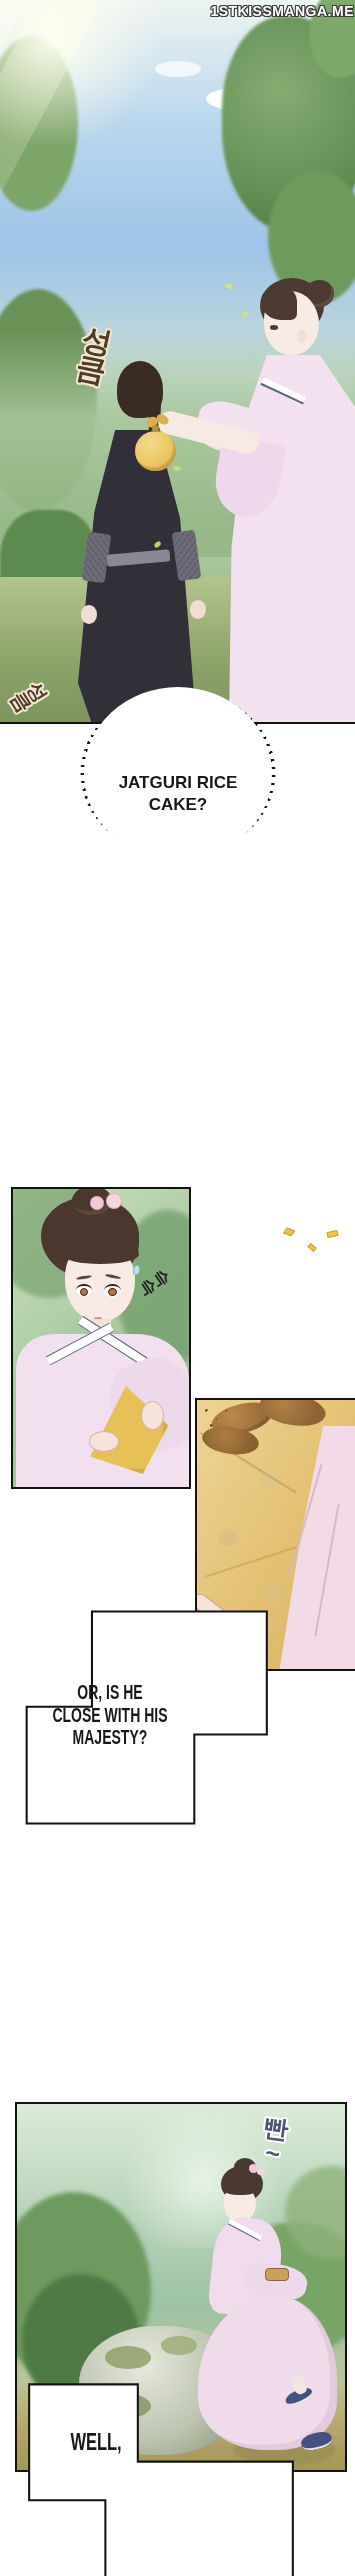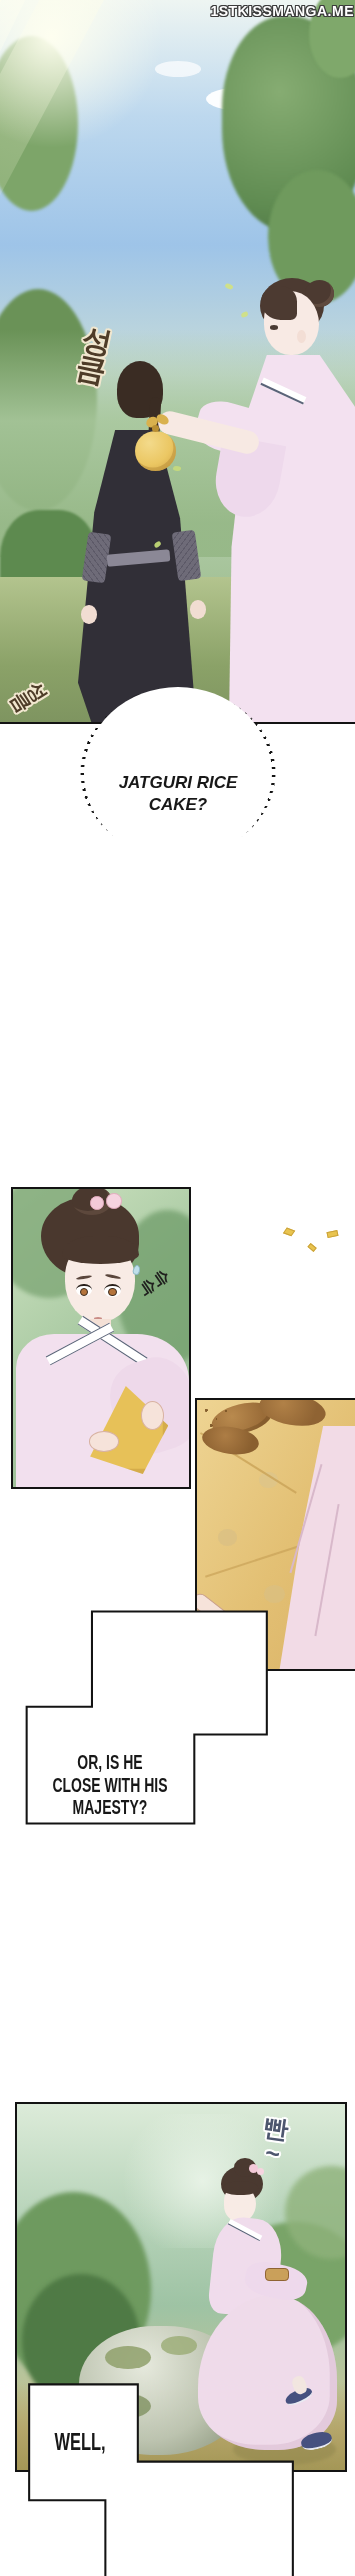--- a/index.html
+++ b/index.html
@@ -97,21 +97,21 @@
 
   <div class="sfx outline-cream" style="left:17.5px;top:678px;width:21.6px;font-size:19.6px;transform:rotate(58deg);">성큼</div>
 
   <div class="abs" style="left:49px;top:662px;width:258px;height:222px;">
     <div class="abs" style="left:0;top:0;width:258px;height:222px;
          background:repeating-conic-gradient(#141414 0deg 1.4deg,rgba(0,0,0,0) 1.4deg 4.8deg);
          -webkit-mask:radial-gradient(closest-side,transparent 0 56%,#000 57% 75%,transparent 76%);
          mask:radial-gradient(closest-side,transparent 0 56%,#000 57% 75%,transparent 76%);"></div>
     <div class="abs" style="left:35px;top:25px;width:188px;height:173px;border-radius:50%;background:#ffffff;"></div>
     <div class="dlgfloat" style="left:35px;top:25px;width:188px;height:173px;">
-      <div class="dlg" style="font-size:17px;font-style:italic;font-weight:700;transform:scale(1,1);line-height:1.25;margin-top:40px;">JATGURI RICE
+      <div class="dlg" style="font-size:17px;font-weight:700;transform:scale(1,1);line-height:1.25;margin-top:40px;">JATGURI RICE
 CAKE?</div>
     </div>
   </div>
 
   <div class="panel" style="left:11.3px;top:1187px;width:180px;height:302px;
               background:linear-gradient(140deg,#cfe3c2,#abcba4 45%,#8fb28c);">
     <div class="blob" style="left:-20.6px;top:-15.5px;width:113px;height:124px;filter:blur(2.1px);background:#7fa877;opacity:.8;"></div>
     <div class="blob" style="left:103px;top:20.6px;width:103px;height:155px;filter:blur(2.6px);background:#74a06e;opacity:.8;"></div>
     <div class="blob" style="left:31px;top:155px;width:134px;height:134px;filter:blur(3.1px);background:#b9d8ae;opacity:.7;"></div>
     <div class="blob" style="left:28px;top:7.7px;width:98px;height:82px;border-radius:50% 50% 45% 55%;background:#4a382e;"></div>
@@ -171,21 +171,21 @@
     <div class="abs" style="left:129px;top:103px;width:1.5px;height:134px;transform:rotate(10deg);background:#d8b8ca;"></div>
     <div class="abs" style="left:-8.2px;top:204px;width:49px;height:15.5px;border-radius:8.2px;transform:rotate(38deg);background:#f6e3da;border:0.5px solid #caa08e;"></div>
     <div class="abs" style="left:-5.2px;top:227px;width:54px;height:16.5px;border-radius:8.2px;transform:rotate(34deg);background:#f6e3da;border:0.5px solid #caa08e;"></div>
     <div class="abs" style="left:-3.1px;top:250px;width:52px;height:16.5px;border-radius:8.2px;transform:rotate(30deg);background:#f3ded3;border:0.5px solid #caa08e;"></div>
   </div>
 
 
   <svg class="abs" style="left:20.6px;top:1606px;" width="252" height="223" viewBox="0 0 490 432">
     <path d="M138,10 H478 V249 H337 V422 H11 V195 H138 Z" fill="#ffffff" stroke="#131313" stroke-width="4"></path>
   </svg>
-  <div class="dlgfloat" style="left:31px;top:1742px;width:158px;height:88px;">
+  <div class="dlgfloat" style="left:31px;top:1672px;width:158px;height:88px;">
     <div class="dlg" style="font-size:17.5px;">OR, IS HE
 CLOSE WITH HIS
 MAJESTY?</div>
   </div>
 
   <div class="panel" style="left:15px;top:2102px;width:332px;height:370px;
               background:linear-gradient(180deg,#dcebd9 0%,#b8d4ba 30%,#9ec3a4 55%,#b9c49a 75%,#c9bc82 100%);">
     <div class="abs" style="left:93px;top:10.3px;width:185px;height:134px;
          background:radial-gradient(circle,rgba(240,248,238,.8),rgba(240,248,238,0) 70%);"></div>
     <div class="blob" style="left:-20.6px;top:88px;width:155px;height:196px;filter:blur(2.1px);background:#6e9a5f;"></div>
@@ -216,18 +216,18 @@
     <div class="abs" style="left:248px;top:164px;width:24px;height:13.4px;border-radius:4.1px;background:#caa05a;border:1px solid #8f6333;"></div>
     <div class="abs" style="left:268px;top:286px;width:28px;height:13.4px;border-radius:45%;transform:rotate(-24deg);background:#46517f;border-bottom:2.1px solid #e8eaf2;"></div>
     <div class="abs" style="left:284px;top:329px;width:31px;height:15.5px;border-radius:45%;transform:rotate(-14deg);background:#46517f;border-bottom:2.1px solid #e8eaf2;"></div>
     <div class="abs" style="left:276px;top:272px;width:13.4px;height:17.5px;border-radius:40%;transform:rotate(-20deg);background:#f2e6e0;"></div>
     <div class="sfx outline-white-blue" style="left:243px;top:12.4px;width:29px;font-size:25px;transform:rotate(8deg);">빤~</div>
   </div>
 
   <svg class="abs" style="left:24px;top:2379px;" width="274" height="207" viewBox="0 0 532 401">
     <path d="M10,10 H221 V160 H522 V391 H158 V235 H10 Z" fill="#ffffff" stroke="#131313" stroke-width="4"></path>
   </svg>
-  <div class="dlgfloat" style="left:26px;top:2406px;width:109px;height:72px;">
+  <div class="dlgfloat" style="left:42px;top:2406px;width:109px;height:72px;">
     <div class="dlg" style="font-size:20.6px;">WELL,</div>
   </div>
 
 </div>
 
 
 </body></html>

